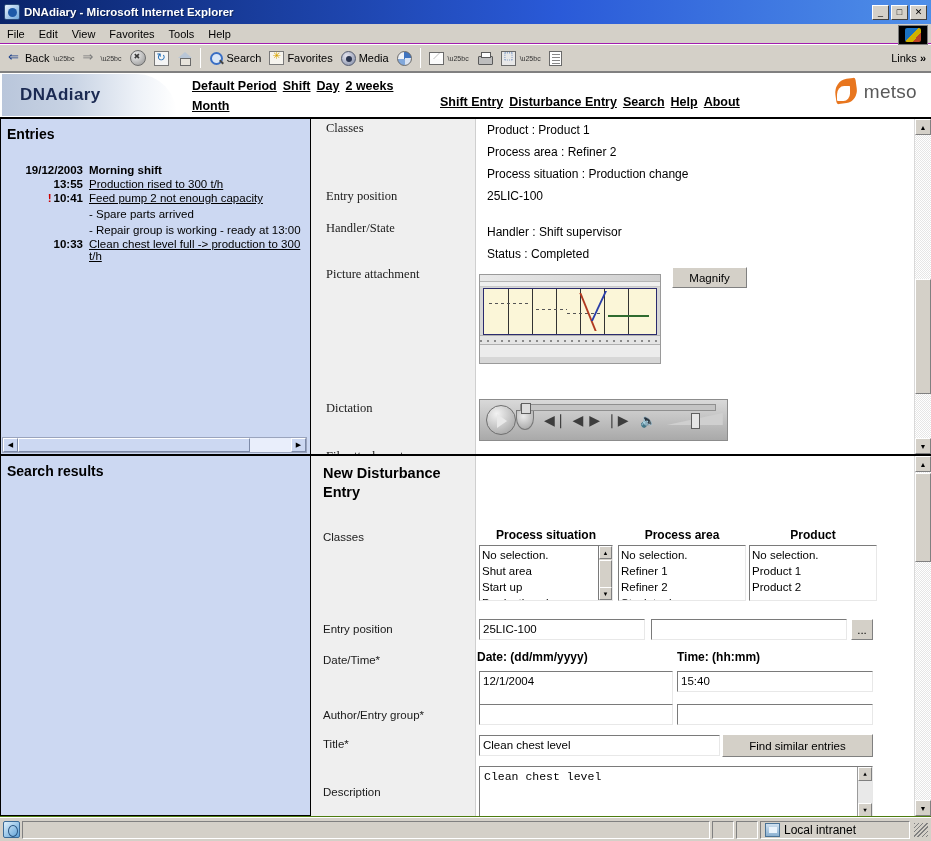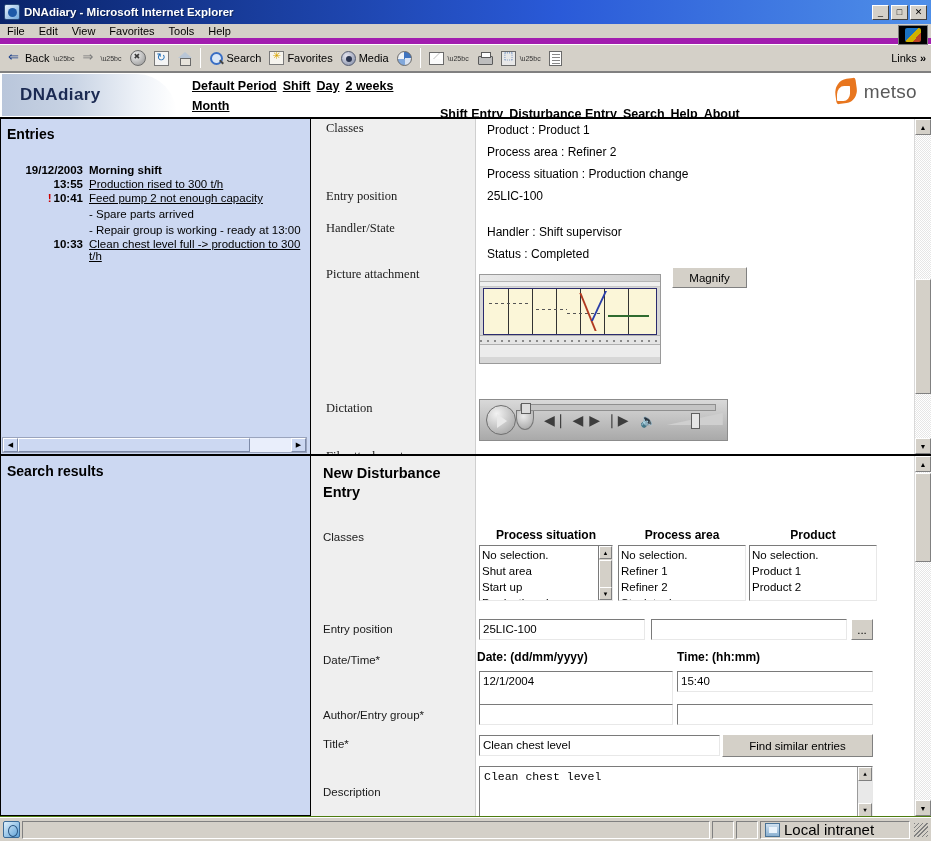--- a/index.html
+++ b/index.html
@@ -39,21 +39,21 @@
     border:1px solid; border-color:#fff #404040 #404040 #fff;
     display:flex;align-items:center;justify-content:center;
     font-size:9px; color:#000; font-family:"Liberation Sans",sans-serif;
     line-height:1;
   }
 
   
   .menubar{
     position:absolute; left:0; top:24px; width:931px; height:20px;
     background:#d4d0c8; display:flex; align-items:center;
-    border-bottom:6px solid #a21caf;
+    border-bottom:1px solid #a21caf;
   }
   .menuitem{ padding:2px 7px; font-size:11px; color:#000; }
 
   
   .toolbar{
     position:absolute; left:0; top:44px; width:931px; height:28px;
     background:#d4d0c8; display:flex; align-items:center;
     border-top:1px solid #ffffff; border-bottom:1px solid #808080;
     padding-left:4px;
   }
@@ -155,21 +155,21 @@
   }
   .nav-left{
     position:absolute; left:192px; top:3px; width:250px;
     font-size:12.5px; font-weight:bold; color:#000; line-height:20px;
   }
   .nav-left a, .nav-right a{
     color:#000; text-decoration:underline; margin-right:6px; white-space:nowrap;
   }
   .nav-right{
     position:absolute; left:440px; top:22px;
-    font-size:12.5px; font-weight:bold; color:#000;margin-top:12px;
+    font-size:12.5px; font-weight:bold; color:#000;
   }
   .metso{
     position:absolute; right:14px; top:6px; display:flex;align-items:center;gap:5px;
   }
   .metso-mark{
     width:24px;height:26px;position:relative;
   }
   .metso-mark:before{
     content:""; position:absolute;left:0;top:0;width:22px;height:24px;
     background:#e8761f;
@@ -422,21 +422,21 @@
     border:1px solid; border-color:#808080 #fff #fff #808080;
   }
   .sb-main{ flex:1; }
   .sb-sm{ width:22px; }
   .sb-zone{ width:150px; display:flex;align-items:center;gap:4px;padding-left:4px; }
   .zone-ico{
     width:15px;height:14px;flex:none;position:relative;
     background:linear-gradient(#cfe0ef,#8ab0d0); border:1px solid #4a7396;
   }
   .zone-ico:after{ content:""; position:absolute;left:3px;top:3px;width:8px;height:6px;background:#eaf3fb;}
-  .sb-zone span{ font-size:15px;color:#000; }
+  .sb-zone span{ font-size:12px;color:#000; }
   .grip{
     width:14px;height:14px;margin-left:2px;flex:none;
     background:repeating-linear-gradient(135deg,#808080 0 1px,transparent 1px 3px);
   }
 </style>
 </head>
 <body>
 
 <div class="app">
 

